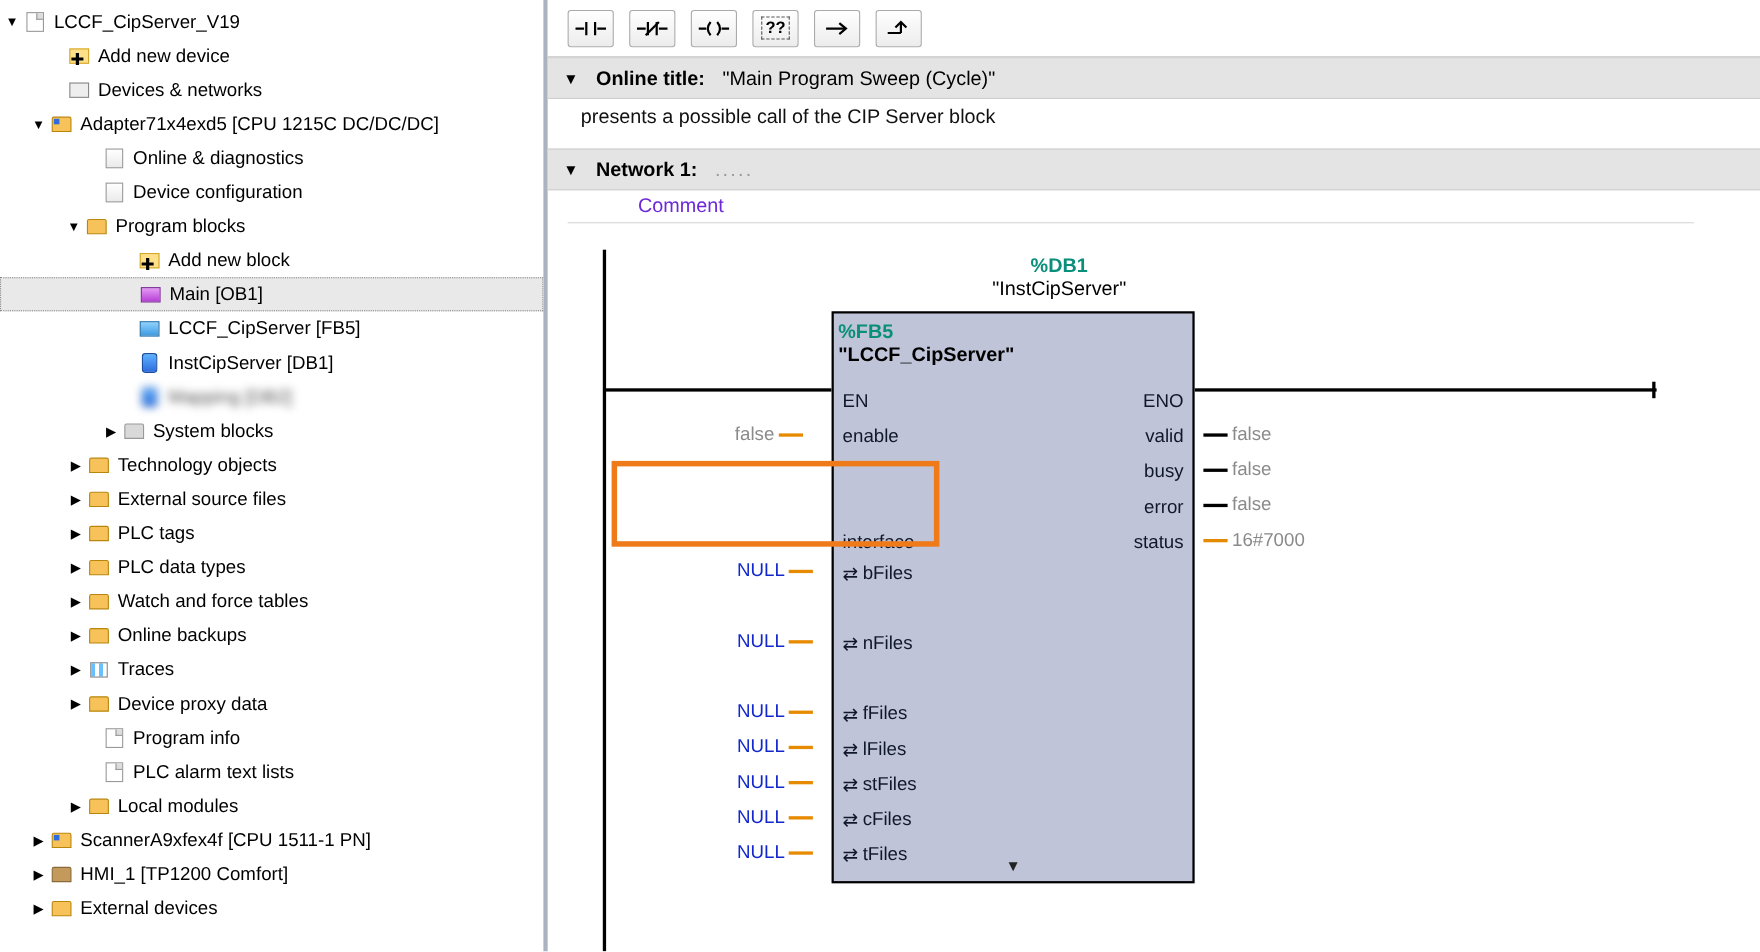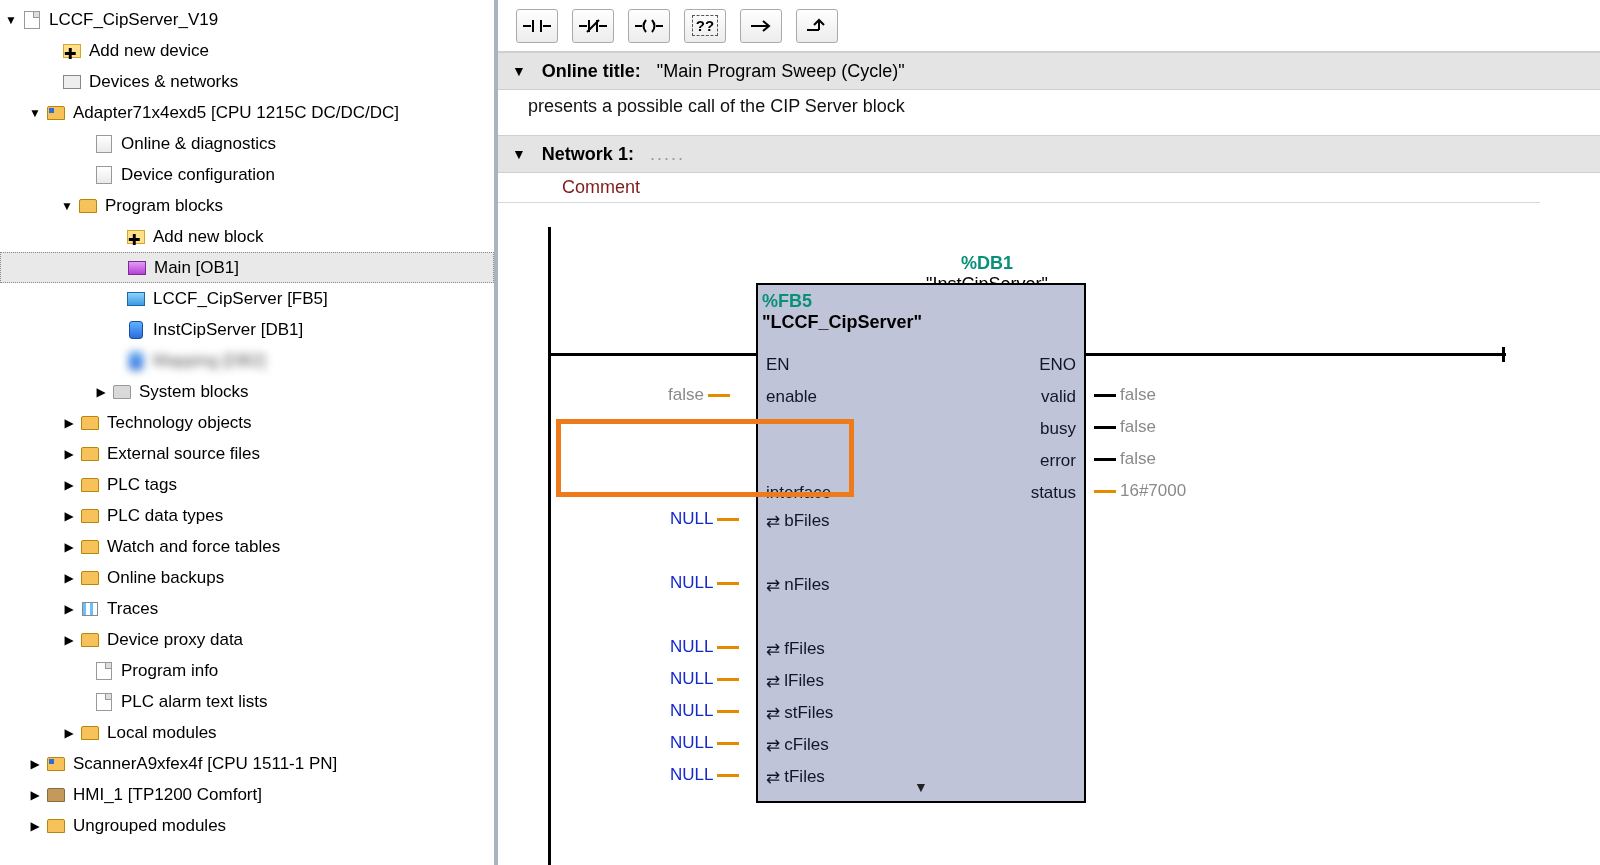--- a/index.html
+++ b/index.html
@@ -124,24 +124,24 @@
 
   .block-desc {
     padding: 6px 30px;
     font-size: 18px;
     color: #111;
   }
   .gap { height: 12px; }
 
   .comment-row {
     padding: 4px 0 4px 64px;
-    color: #7f1d1d;
+    color: #6d28d9;
     font-size: 18px;
     border-bottom: 1px solid #d8d8d8;
-    margin: 0 60px 0 0;
+    margin: 0 60px 0 18px;
   }
 
   
   .canvas {
     position: relative;
     flex: 1;
     overflow: hidden;
     margin: 10px 40px 0 40px;
   }
   .rail {
@@ -463,21 +463,21 @@
       </span>
     <span class="bold">HMI_1 [TP1200 Comfort]</span>
   </div>
 
   <div class="tree-row">
     <span class="indent" style="width:28px"></span>
     <span class="expander">▶</span>
     <span class="ico">
         <span class="folder"></span>
       </span>
-    <span class="bold">Ungrouped modules</span>
+    <span class="bold">External devices</span>
   </div>
 
 </div>
 
 <div class="editor">
 
   <div class="toolbar">
     <button class="tbtn" title="NO contact">
       <svg viewBox="0 0 28 18">
           <line x1="0" y1="9" x2="8" y2="9" stroke="#000" stroke-width="2"></line>
@@ -533,21 +533,21 @@
   <div class="section-header">
     <span class="tri">▼</span>
     <span class="title-strong">Network 1:</span>
     <span style="color:#999;letter-spacing:2px">.....</span>
   </div>
   <div class="comment-row">Comment</div>
 
   <div class="canvas">
     <div class="rail"></div>
 
-    <div class="db-label" style="left:388px; transform:none;margin-top:22px;">
+    <div class="db-label" style="left:364px; transform:none;">
       <div class="dbid">%DB1</div>
       <div class="dbname">"InstCipServer"</div>
     </div>
 
     <div style="position:absolute;left:12px;top:140px;height:3px;width:206px;background:#000;"></div>
 
     <div style="position:absolute;left:548px;top:140px;height:3px;width:420px;background:#000;"></div>
     <div style="position:absolute;left:964px;top:134px;height:15px;width:3px;background:#000;"></div>
 
     <div class="fbox">

